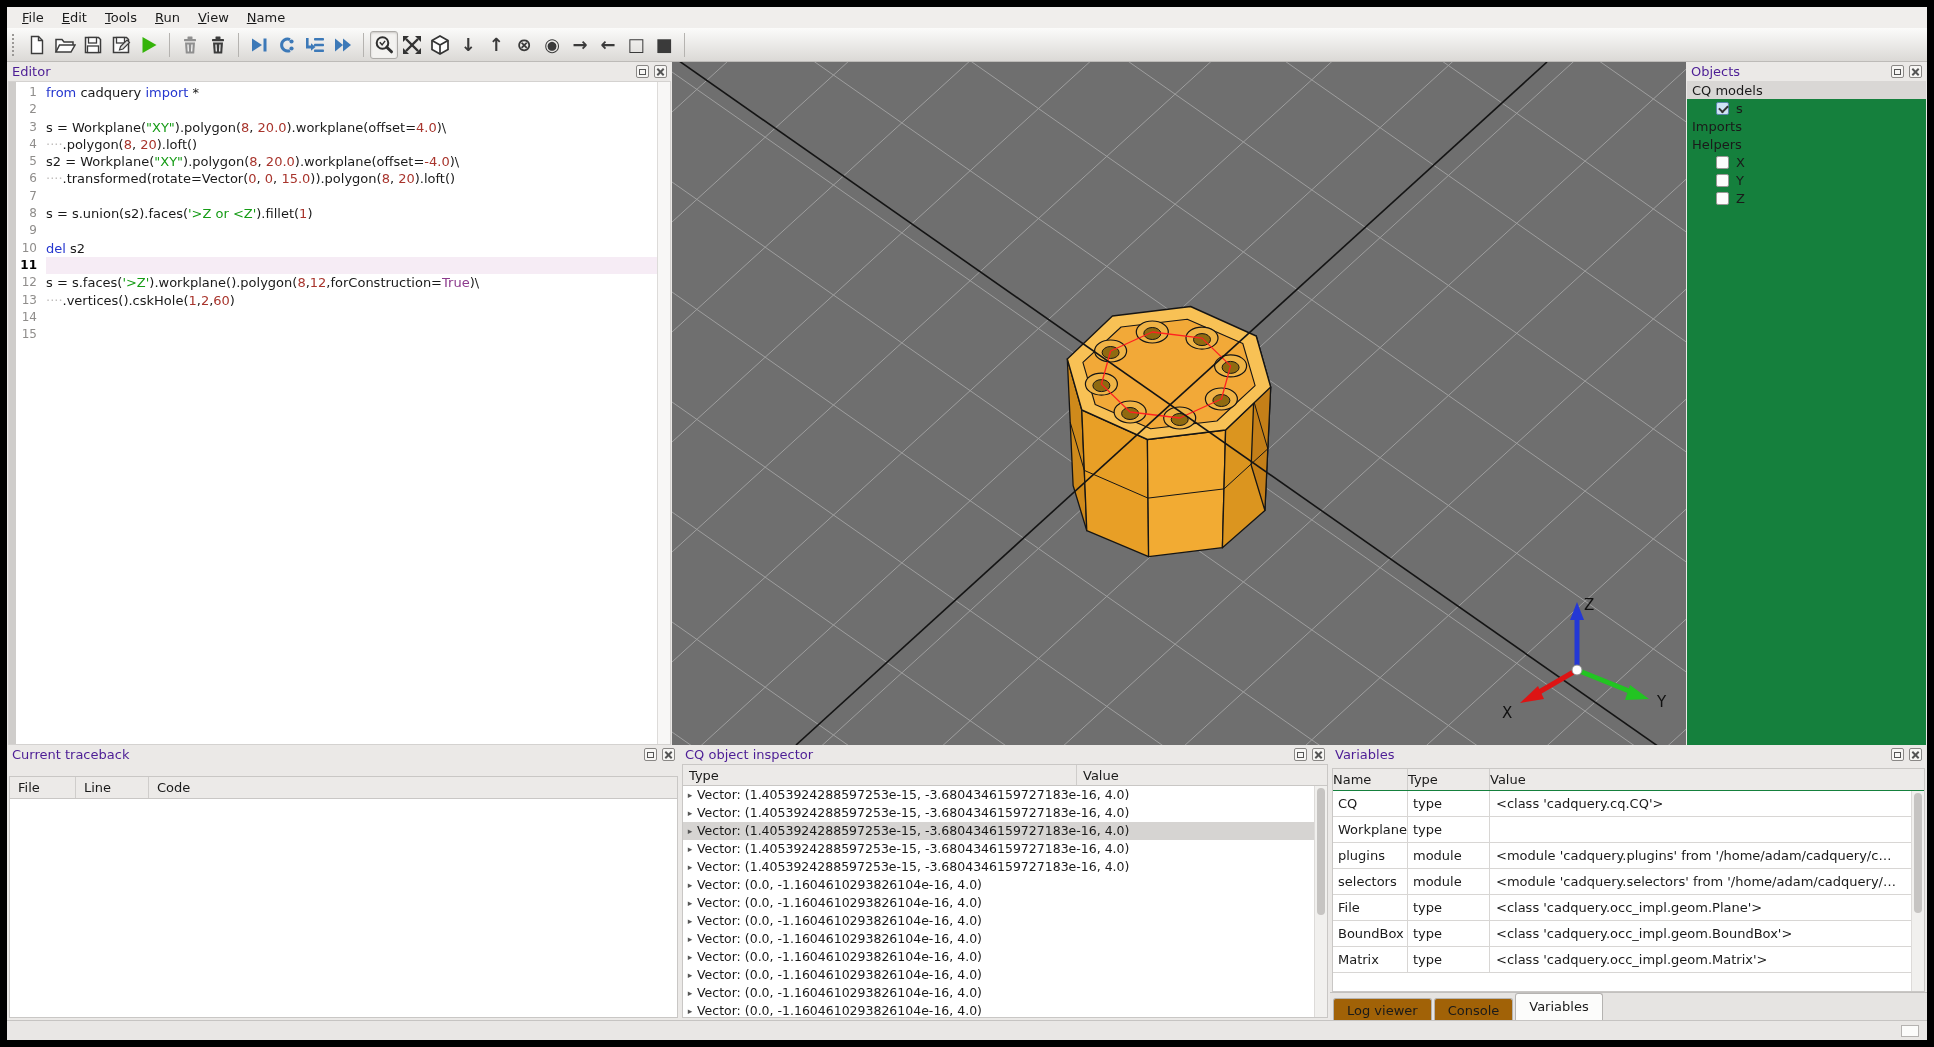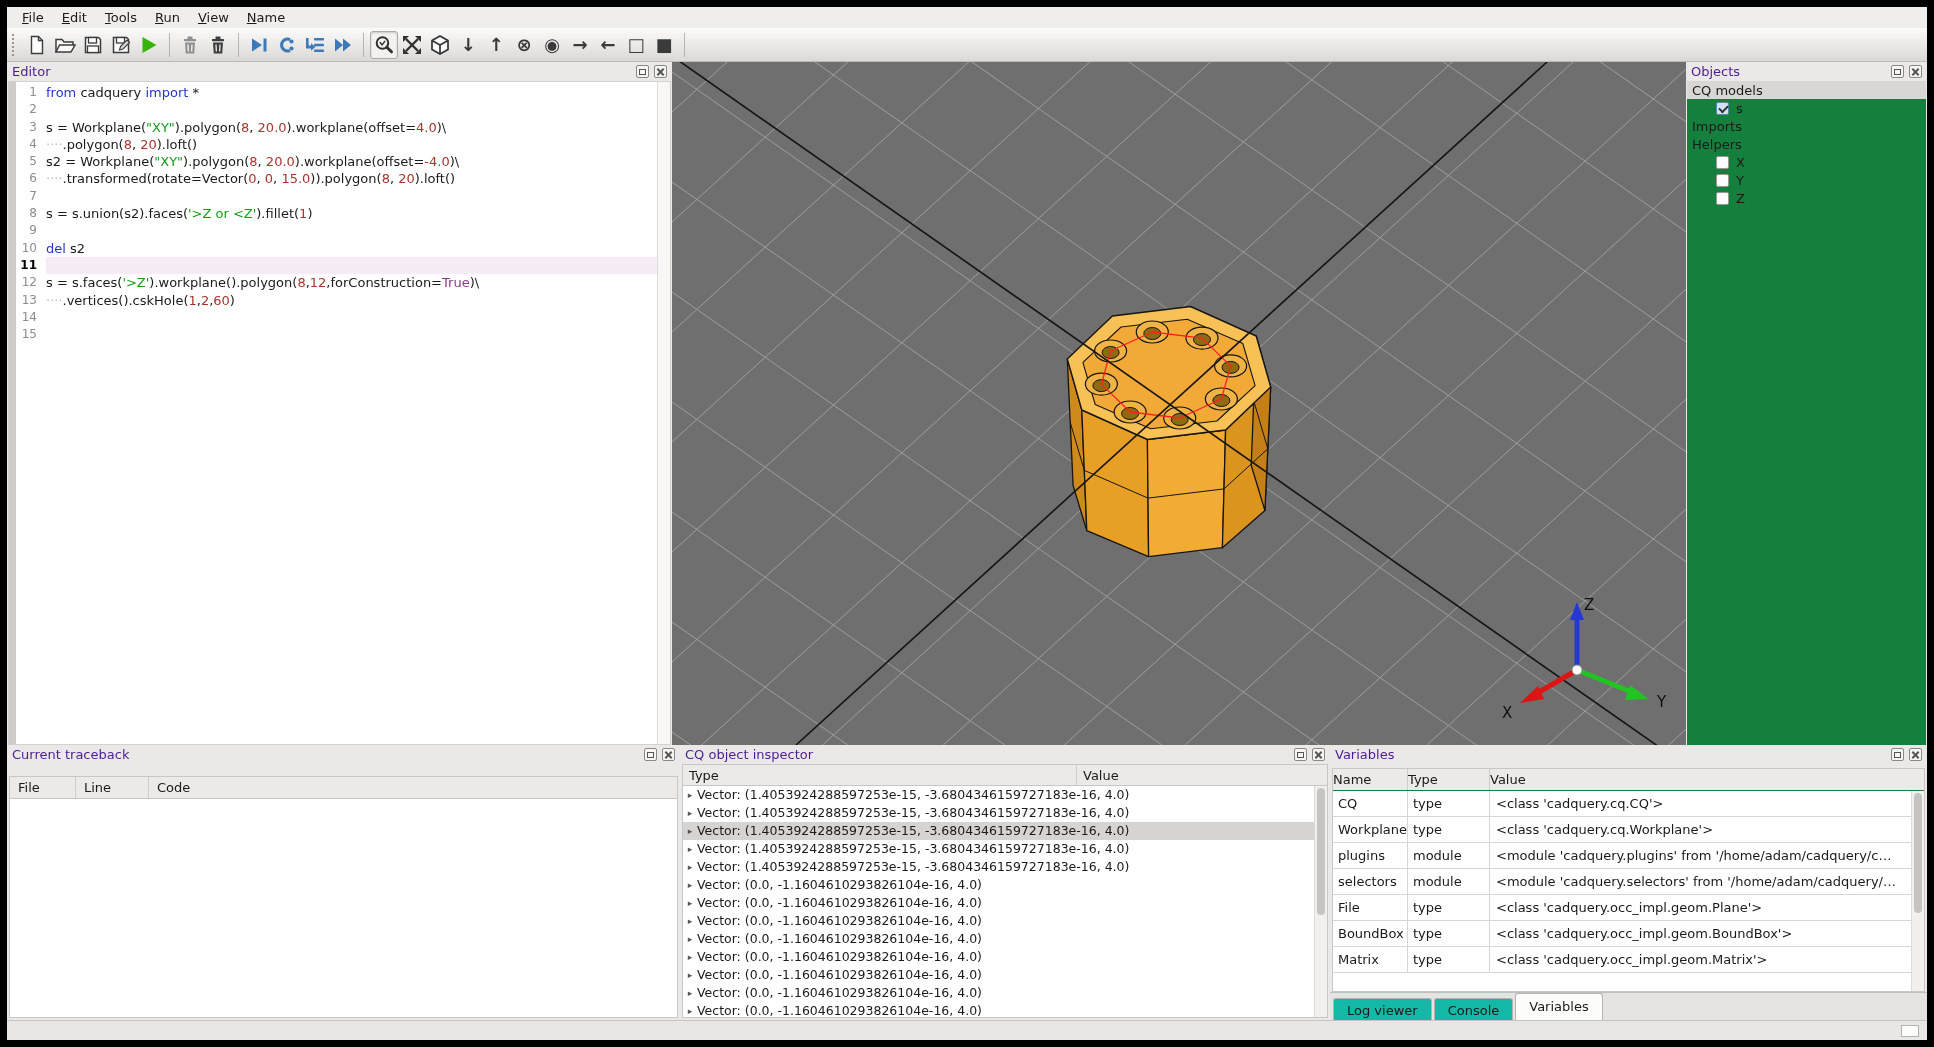--- a/index.html
+++ b/index.html
@@ -72,21 +72,21 @@
   .var-head .h1{width:75px;border-right:1px solid #cfcdcb}
   .var-head .h2{width:82px;border-right:1px solid #cfcdcb}
   .var-head .h3{flex:1}
   .var-row{display:flex;height:26px;line-height:26px;border-bottom:1px solid #d8d6d4;white-space:nowrap}
   .var-row .v1{width:75px;padding-left:5px;border-right:1px solid #d8d6d4;overflow:hidden}
   .var-row .v2{width:82px;padding-left:5px;border-right:1px solid #d8d6d4;overflow:hidden}
   .var-row .v3{flex:1;padding-left:6px;overflow:hidden}
   .var-scroll{position:absolute;right:0;top:22px;bottom:0;width:13px;background:#f1f0ee;border-left:1px solid #dddbd9}
   .var-thumb{position:absolute;left:2px;right:2px;top:2px;height:60%;background:#c6c4c2;border-radius:4px}
   .var-tabs{height:28px;background:#e6e4e2;border-top:1px solid #c2c0be;display:flex;align-items:flex-end;padding-left:3px}
-  .tab{height:22px;line-height:23px;padding:0 13px;background:#14b8a6;border:1px solid #b5b3b1;border-bottom:none;
+  .tab{height:22px;line-height:23px;padding:0 13px;background:#a16207;border:1px solid #b5b3b1;border-bottom:none;
        border-radius:3px 3px 0 0;margin-right:2px}
   .tab.active{background:#fcfcfb;height:27px;line-height:26px}
   
   .statusbar{position:absolute;top:1013px;left:0;width:1920px;height:20px;background:#e9e7e5;border-top:1px solid #c6c4c2}
   .grip{position:absolute;right:8px;top:4px;width:18px;height:12px;background:#fcfcfb;border:1px solid #b5b3b1}
 </style>
 </head>
 <body>
 
 <div id="window">
@@ -514,21 +514,20 @@
         </div>
         <div id="varrows">
             <div class="var-row">
               <div class="v1">CQ</div>
               <div class="v2">type</div>
               <div class="v3">&lt;class 'cadquery.cq.CQ'&gt;</div>
             </div>
             <div class="var-row">
               <div class="v1">Workplane</div>
               <div class="v2">type</div>
-              <div class="v3">&lt;class 'cadquery.cq.Workplane'&gt;</div>
             </div>
             <div class="var-row">
               <div class="v1">plugins</div>
               <div class="v2">module</div>
               <div class="v3">&lt;module 'cadquery.plugins' from '/home/adam/cadquery/c…</div>
             </div>
             <div class="var-row">
               <div class="v1">selectors</div>
               <div class="v2">module</div>
               <div class="v3">&lt;module 'cadquery.selectors' from '/home/adam/cadquery/…</div>

